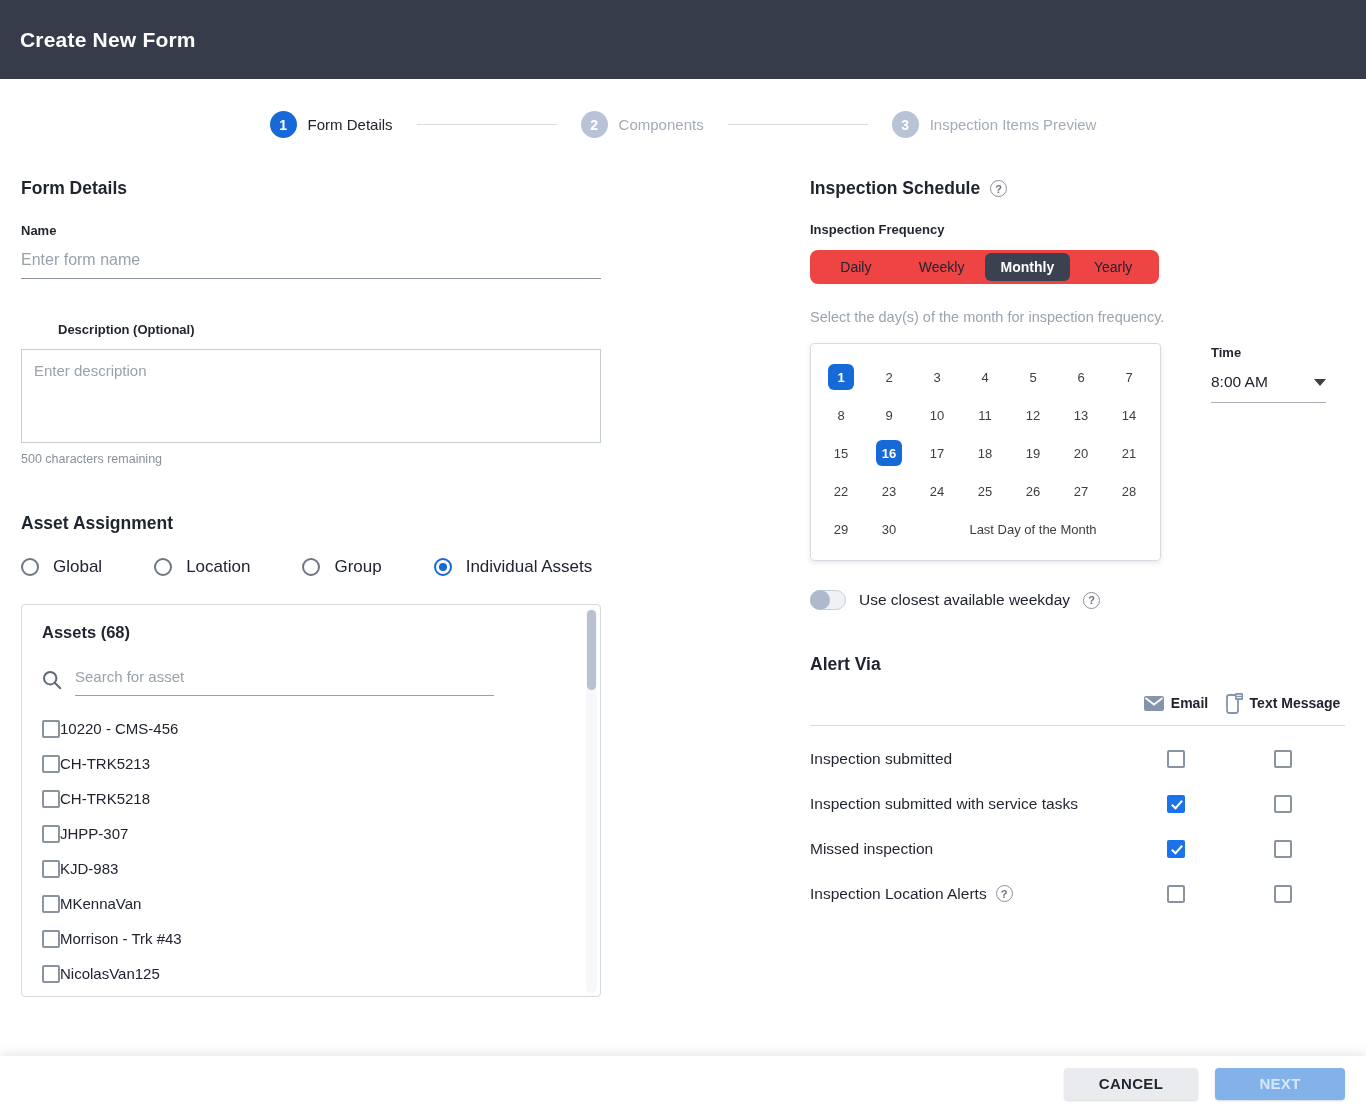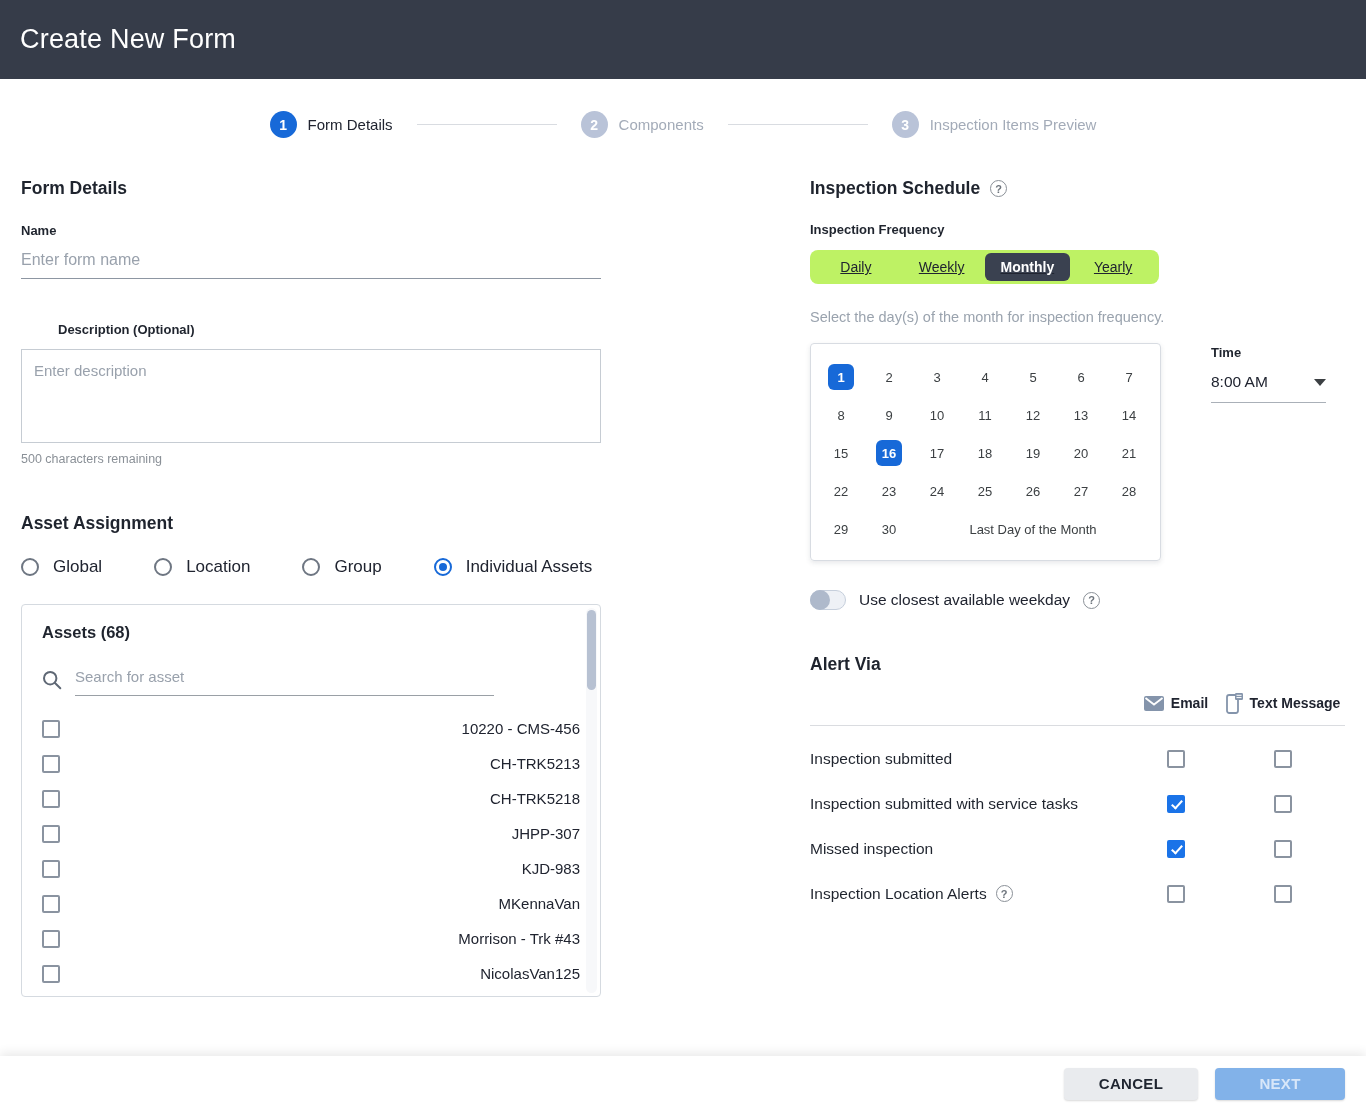--- a/index.html
+++ b/index.html
@@ -1,21 +1,21 @@
 <!DOCTYPE html>
 <html><head>
 <meta charset="utf-8">
 <style>
   * { margin:0; padding:0; box-sizing:border-box; }
   html,body { width:1366px; height:1111px; background:#fff; font-family:"Liberation Sans", sans-serif; color:#202430; overflow:hidden; }
   .app { position:relative; width:1366px; height:1111px; }
 
   
   header { height:79px; background:#363c49; display:flex; align-items:center; padding:0 20px; }
-  header h1 { color:#fff; font-size:27px; font-weight:400; letter-spacing:.2px; }
+  header h1 { color:#fff; font-size:21px; font-weight:700; letter-spacing:.2px; }
 
   
   .stepper { margin-top:32px; display:flex; align-items:center; justify-content:center; gap:24px; }
   .step-item { display:flex; align-items:center; gap:11px; cursor:pointer; }
   .step-circle { width:27px; height:27px; border-radius:50%; background:#b9c3d8; color:#fff; font-size:14px; font-weight:700; display:flex; align-items:center; justify-content:center; }
   .step-item.active .step-circle { background:#1769d8; }
   .step-label { font-size:15px; color:#a3abb8; }
   .step-item.active .step-label { color:#202430; }
   .step-line { width:140px; height:1px; background:#d9dce1; }
 
@@ -44,33 +44,33 @@
   .radio-label { font-size:17px; color:#202430; }
 
   
   .assets-panel { position:relative; margin-top:27px; height:393px; border:1px solid #d5dae0; border-radius:4px; padding:18px 20px 0 20px; overflow:hidden; }
   .assets-panel h3 { font-size:16.5px; font-weight:700; color:#1f242e; }
   .search-row { display:flex; align-items:center; margin-top:22px; width:452px; }
   .search-row svg { flex:0 0 auto; }
   .search-input { flex:1; border:none; border-bottom:1px solid #9aa0a6; margin-left:13px; font-size:15px; padding:4px 0 10px; outline:none; color:#202430; font-family:inherit; }
   .search-input::placeholder { color:#99a1ac; }
   .asset-list { margin-top:15px; }
-  .asset-row { display:flex; align-items:center; gap:0; height:35px; cursor:pointer;justify-content:space-between; }
+  .asset-row { display:flex; align-items:center; gap:0; height:35px; cursor:pointer; }
   .cbx { width:18px; height:18px; border:2px solid #8a93a0; border-radius:2px; background:#fff; flex:0 0 auto; position:relative; cursor:pointer; }
   .cbx.checked { background:#1a73e8; border-color:#1a73e8; }
   .cbx.checked::after { content:""; position:absolute; left:5px; top:1px; width:4px; height:9px; border-right:2.5px solid #fff; border-bottom:2.5px solid #fff; transform:rotate(42deg); }
   .asset-name { font-size:15px; color:#202430; }
   .v-scroll { position:absolute; top:3px; right:3px; bottom:3px; width:11px; background:#f7f8fa; border-radius:6px; }
   .v-thumb { position:absolute; top:2px; left:1px; width:9px; height:80px; border-radius:5px; background:#b7c1d2; }
 
   
   .heading-row { display:flex; align-items:center; gap:10px; }
   .help { width:17px; height:17px; border-radius:50%; border:1.5px solid #8a9097; color:#6d747c; font-size:11px; font-weight:700; display:inline-flex; align-items:center; justify-content:center; flex:0 0 auto; cursor:pointer; }
   .freq-label { margin-top:23px; }
-  .segmented { margin-top:13px; width:349px; height:34px; background:#bef264; border-radius:8px; display:flex; padding:3px;text-decoration:underline; }
+  .segmented { margin-top:13px; width:349px; height:34px; background:#ef4444; border-radius:8px; display:flex; padding:3px; }
   .seg { flex:1; display:flex; align-items:center; justify-content:center; font-size:14px; color:#202430; border-radius:6px; cursor:pointer; }
   .seg.selected { background:#3a4150; color:#fff; font-weight:700; }
   .day-hint { margin-top:25px; font-size:14.5px; color:#9aa3ae; }
 
   .cal-row { display:flex; margin-top:18px; }
   .calendar { width:351px; border:1px solid #d8dce2; border-radius:4px; box-shadow:0 2px 5px rgba(60,66,80,.12); padding:14px 6px 12px; display:grid; grid-template-columns:repeat(7,48px); grid-auto-rows:38px; }
   .day-cell { display:flex; align-items:center; justify-content:center; cursor:pointer; }
   .day-num { width:26px; height:26px; display:flex; align-items:center; justify-content:center; font-size:13px; color:#3c4043; border-radius:6px; }
   .day-num.sel { background:#1769d8; color:#fff; font-weight:700; }
   .day-last { grid-column:3 / span 5; display:flex; align-items:center; justify-content:center; font-size:13px; color:#3c4043; cursor:pointer; }

